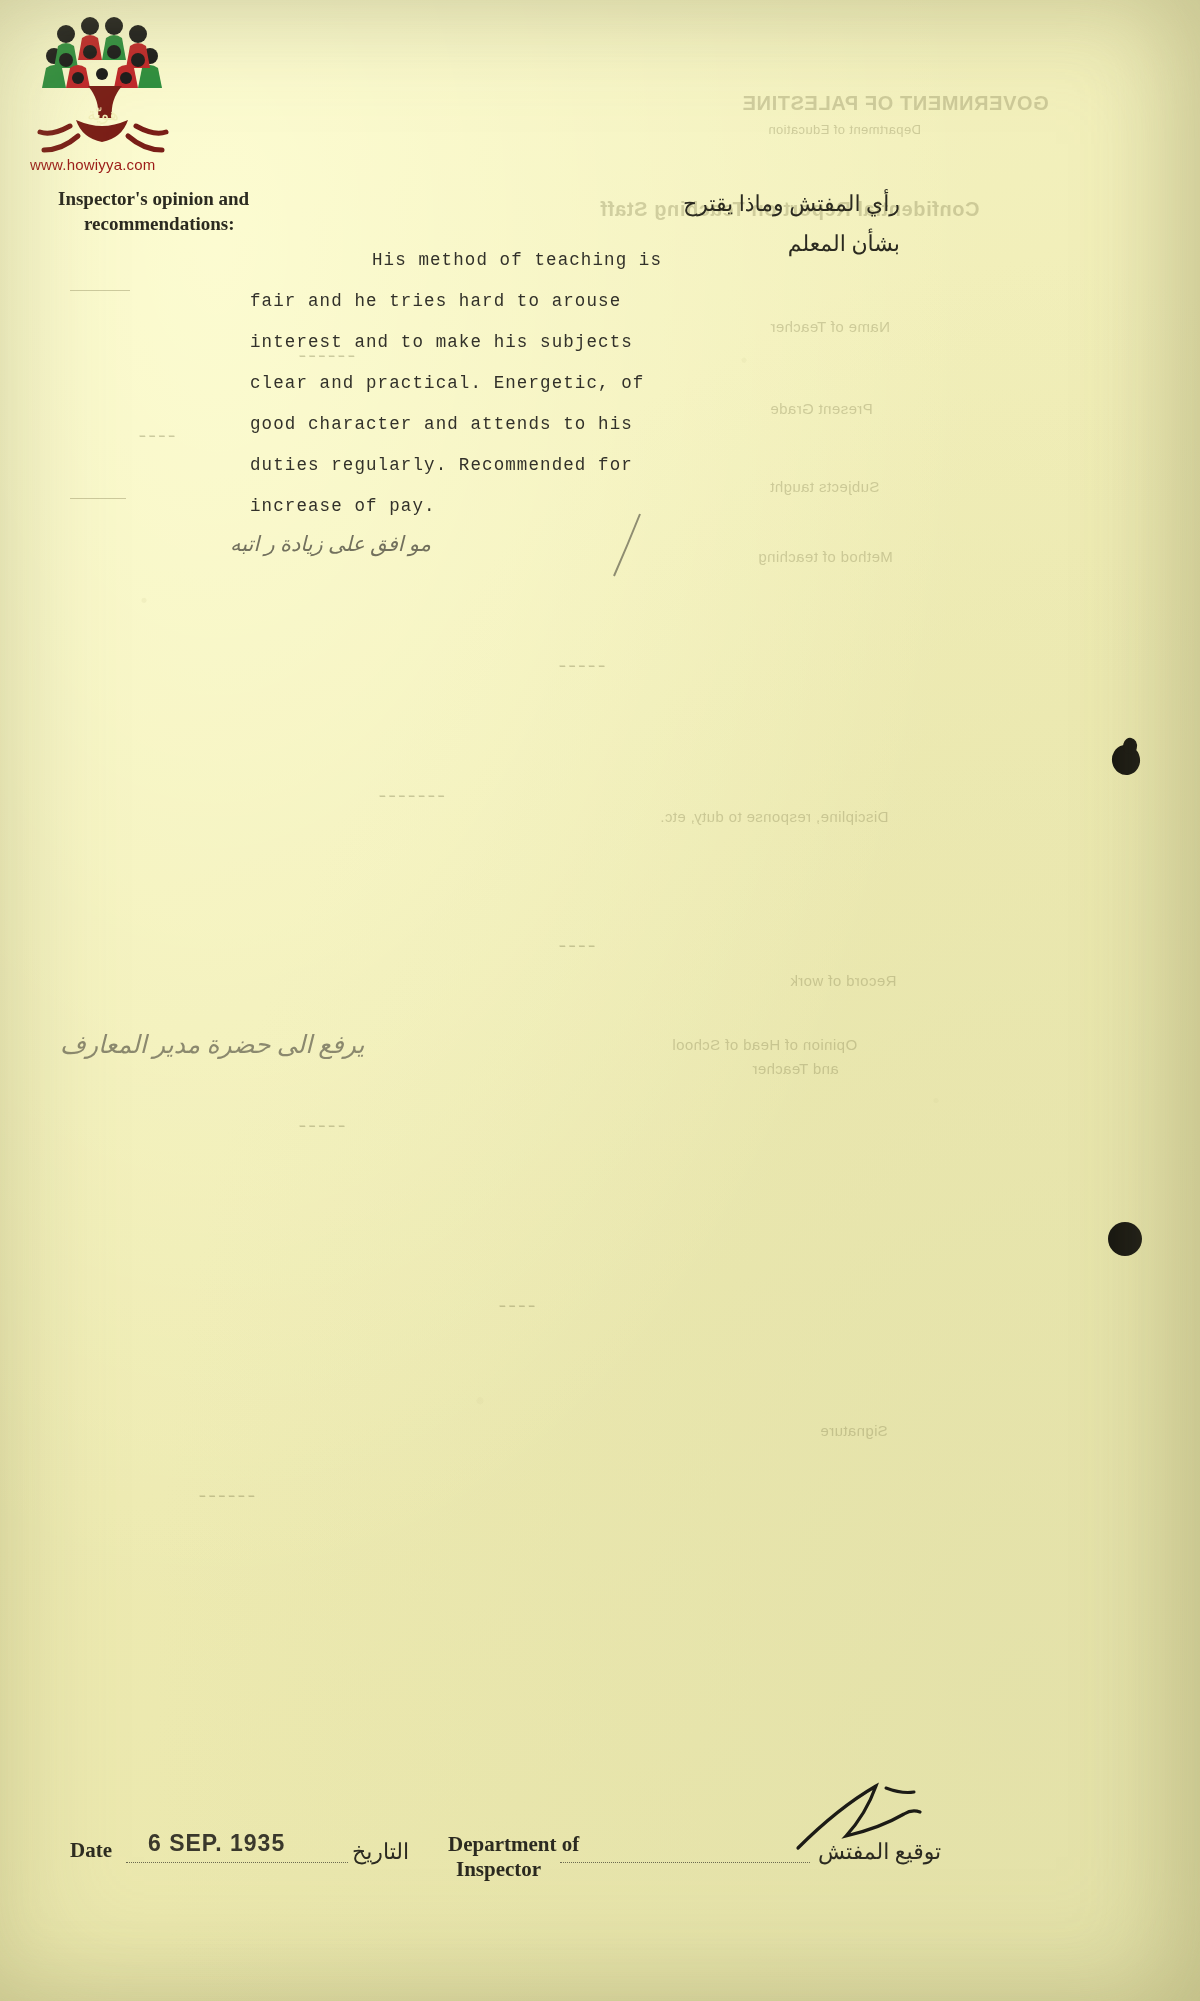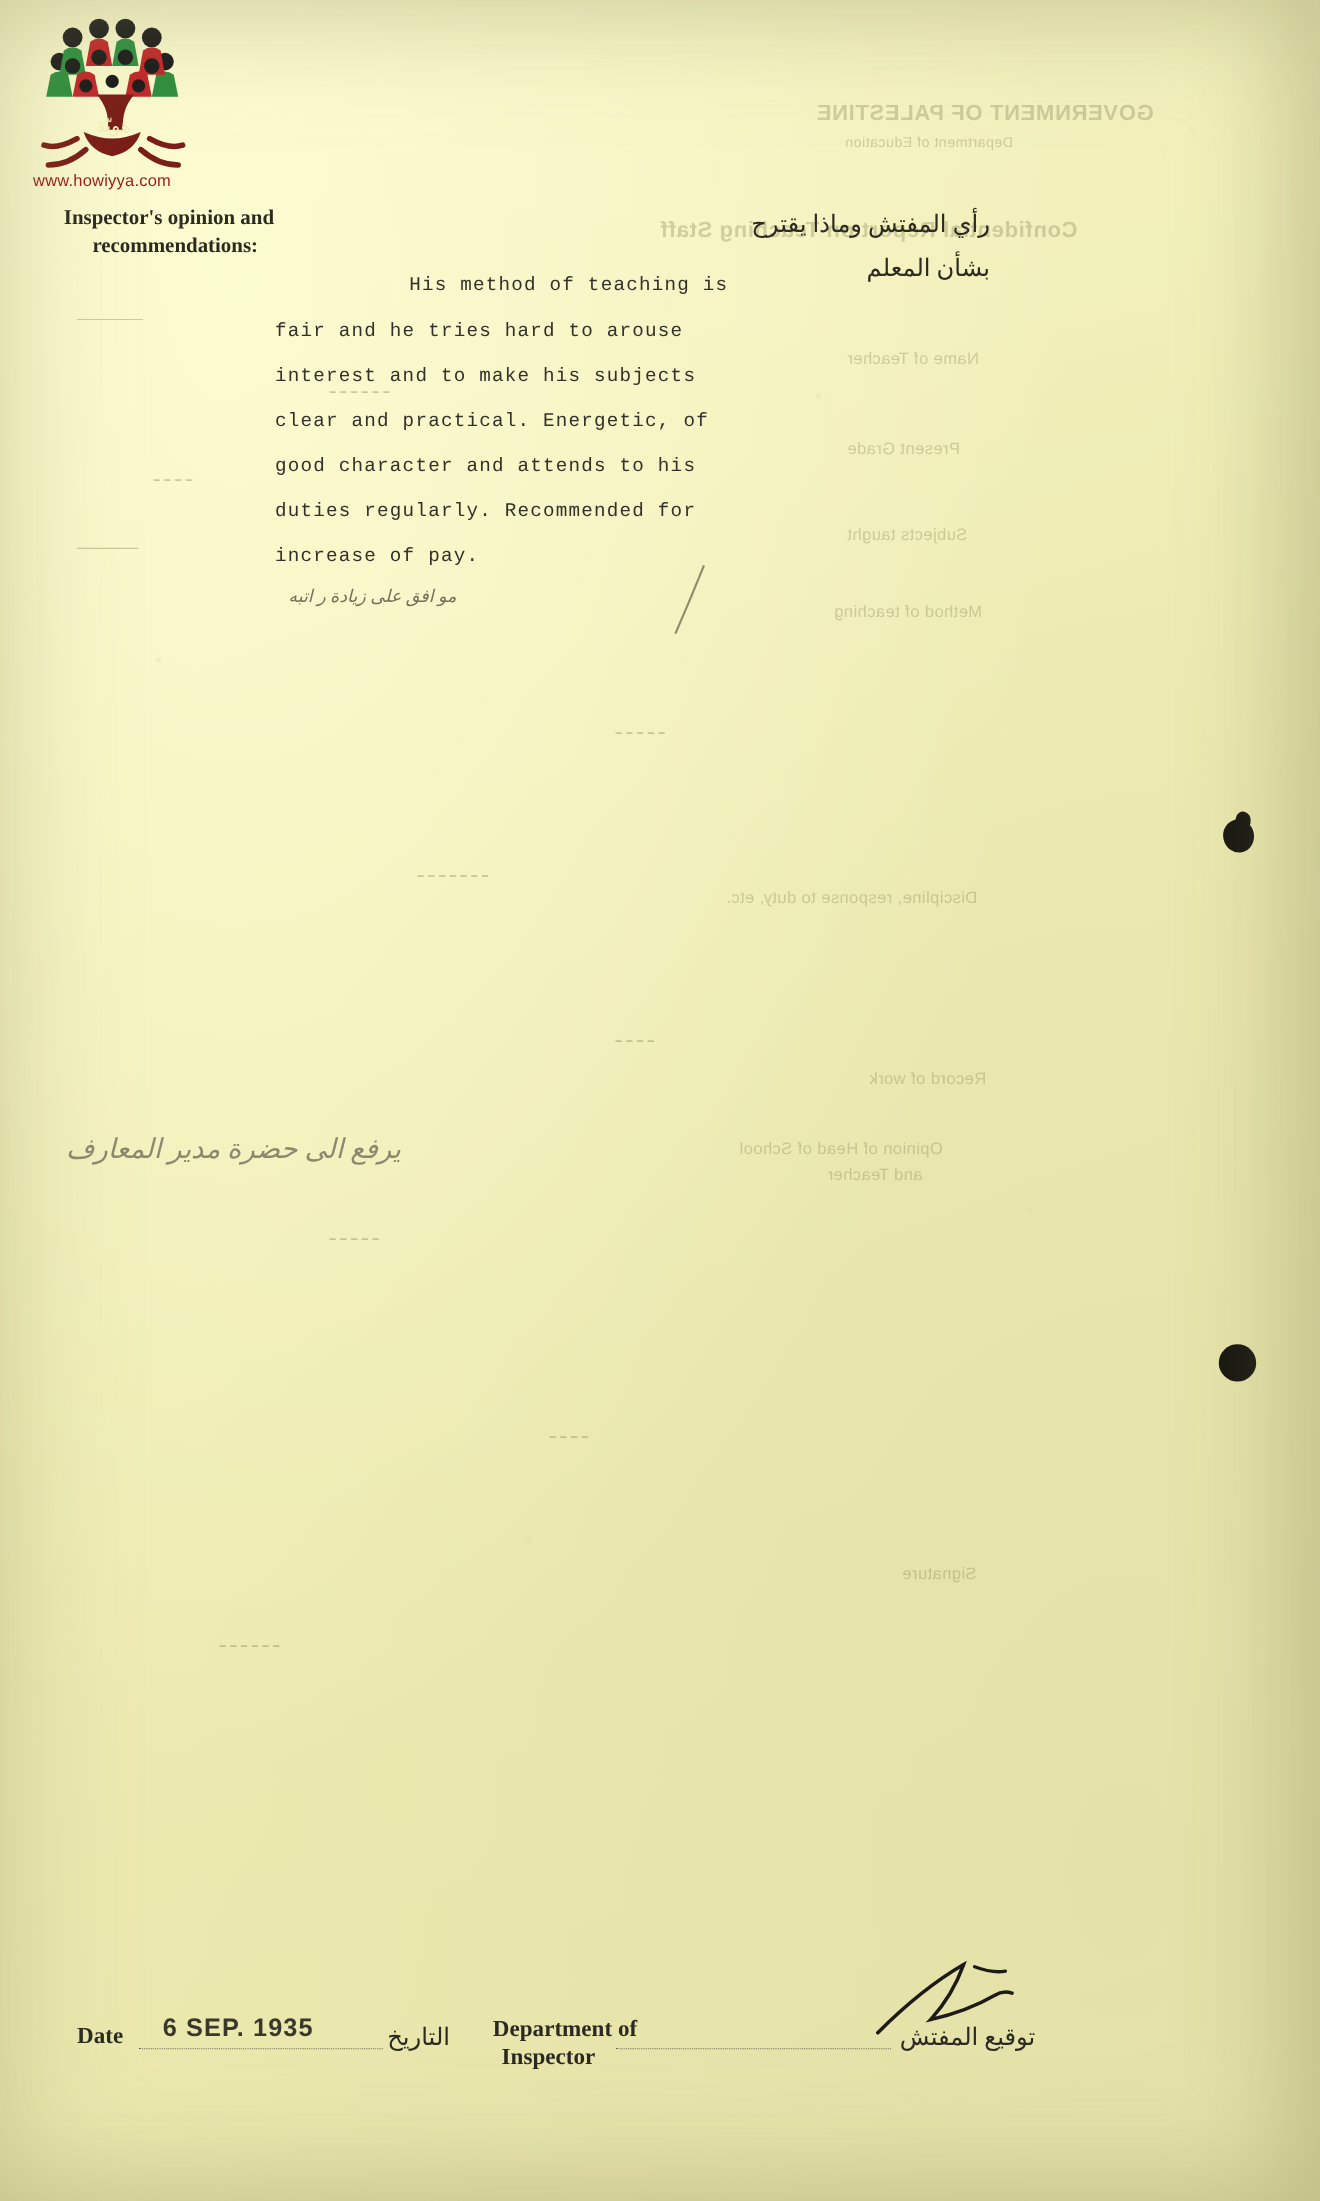--- a/index.html
+++ b/index.html
@@ -252,21 +252,21 @@
   <div class="typed">
     <span class="ln indent">His method of teaching is</span>
     <span class="ln">fair and he tries hard to arouse</span>
     <span class="ln">interest and to make his subjects</span>
     <span class="ln">clear and practical. Energetic, of</span>
     <span class="ln">good character and attends to his</span>
     <span class="ln">duties regularly. Recommended for</span>
     <span class="ln">increase of pay.</span>
   </div>
 
-  <div class="hand-ar" style="left:230px; top:532px; font-size:16px; opacity:.75;margin-left:32px;">مو افق على زيادة ر اتبه</div>
+  <div class="hand-ar" style="left:230px; top:532px; font-size:21px; opacity:.75;">مو افق على زيادة ر اتبه</div>
   <div class="hand-ar" style="left:60px; top:1030px; font-size:25px; opacity:.6;text-align:center;">يرفع الى حضرة مدير المعارف</div>
 
   <svg style="position:absolute; left:600px; top:512px;" width="60" height="70">
     <path d="M40 2 q-12 30 -26 62" stroke="#3b3930" stroke-width="2" fill="none" opacity=".55"></path>
   </svg>
 
   <div class="hole h1"></div>
   <div class="hole h2"></div>
 
   <div class="label-en" style="left:70px; top:1838px; font-size:21px;">Date</div>

